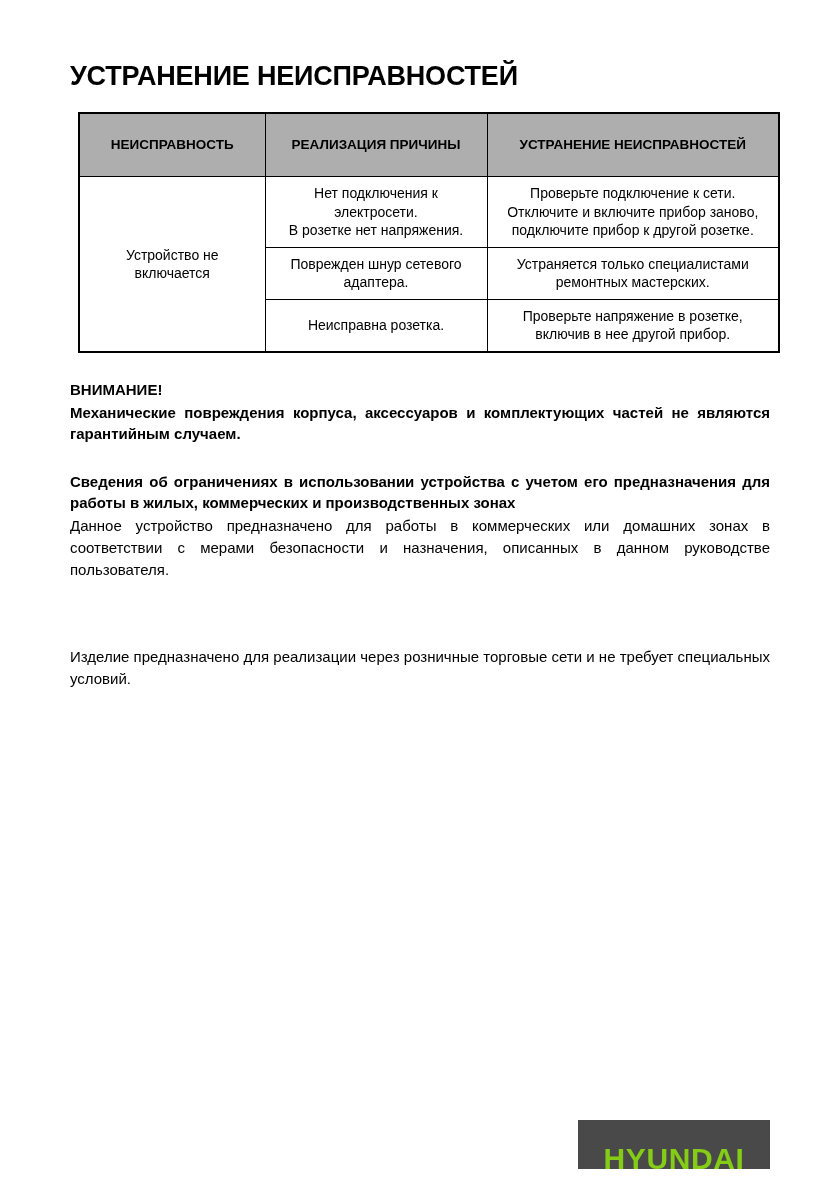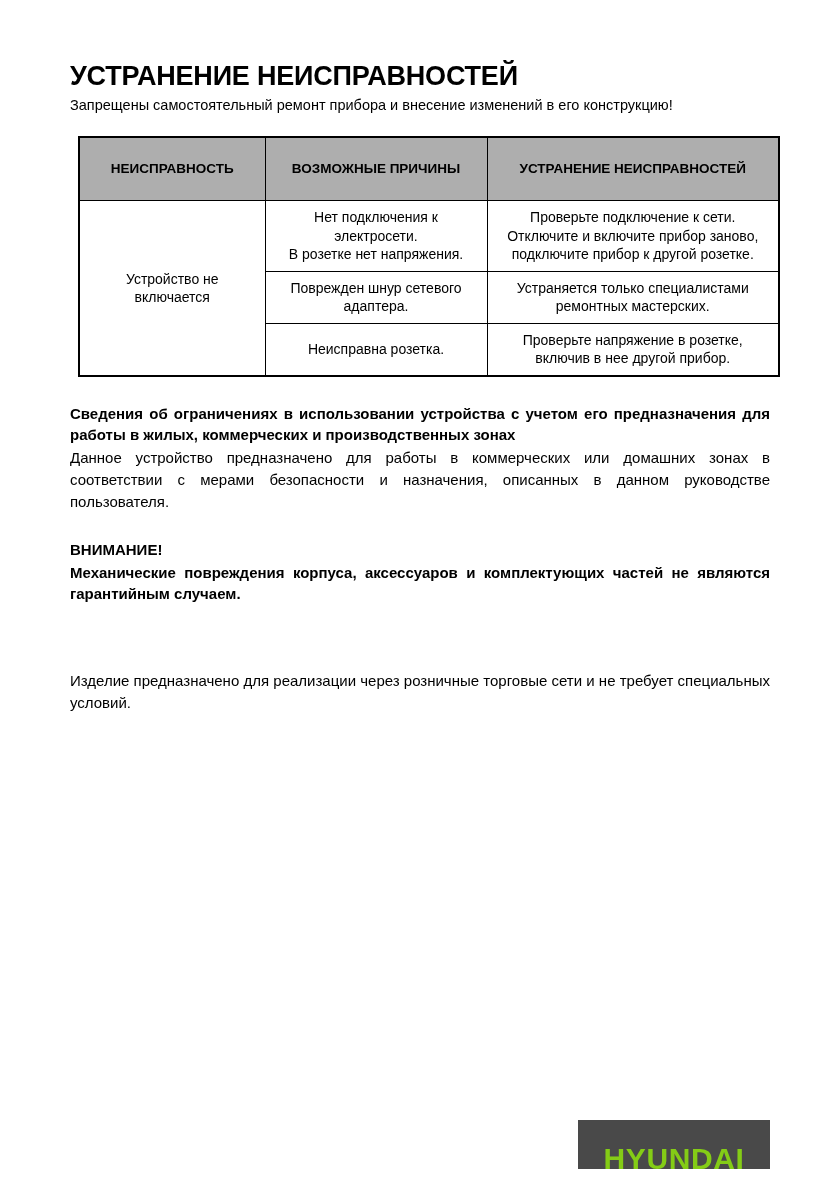--- a/index.html
+++ b/index.html
@@ -124,33 +124,32 @@
 </style>
 </head>
 <body>
 
 <div class="page">
 
   <div class="content">
 
     <h1 class="section-title">УСТРАНЕНИЕ НЕИСПРАВНОСТЕЙ</h1>
 
-    <p class="subtitle">Запрещены самостоятельный ремонт прибора и внесение изменений в его конструкцию!</p>
 
     <div class="table-wrap">
       <table class="trouble">
         <colgroup>
           <col class="col-fault">
           <col class="col-cause">
           <col class="col-fix">
         </colgroup>
         <thead>
           <tr>
             <th>НЕИСПРАВНОСТЬ</th>
-            <th>ВОЗМОЖНЫЕ ПРИЧИНЫ</th>
+            <th>РЕАЛИЗАЦИЯ ПРИЧИНЫ</th>
             <th>УСТРАНЕНИЕ НЕИСПРАВНОСТЕЙ</th>
           </tr>
         </thead>
         <tbody>
           <tr>
             <td rowspan="3">Устройство не включается</td>
             <td style="white-space: pre-line;">Нет подключения к электросети.
 В розетке нет напряжения.</td>
             <td>Проверьте подключение к сети. Отключите и включите прибор заново, подключите прибор к другой розетке.</td>
           </tr>
@@ -159,28 +158,28 @@
             <td>Устраняется только специалистами ремонтных мастерских.</td>
           </tr>
           <tr>
             <td>Неисправна розетка.</td>
             <td>Проверьте напряжение в розетке, включив в нее другой прибор.</td>
           </tr>
         </tbody>
       </table>
     </div>
 
+    <div class="block">
+      <p class="bold-para no-just">ВНИМАНИЕ!</p>
+      <p class="bold-para gap-sm">Механические повреждения корпуса, аксессуаров и комплектующих частей не являются гарантийным случаем.</p>
+    </div>
+
     <div class="block gap-lg">
       <p class="bold-para">Сведения об ограничениях в использовании устройства с учетом его предназначения для работы в жилых, коммерческих и производственных зонах</p>
       <p class="plain-para gap-sm">Данное устройство предназначено для работы в коммерческих или домашних зонах в соответствии с мерами безопасности и назначения, описанных в данном руководстве пользователя.</p>
-    </div>
-
-    <div class="block">
-      <p class="bold-para no-just">ВНИМАНИЕ!</p>
-      <p class="bold-para gap-sm">Механические повреждения корпуса, аксессуаров и комплектующих частей не являются гарантийным случаем.</p>
     </div>
 
     <div class="section-two">
       <p class="plain-para">Изделие предназначено для реализации через розничные торговые сети и не требует специальных условий.</p>
     </div>
 
   </div>
 
   <div class="logo-box">
     <span class="logo-text">HYUNDAI</span>

